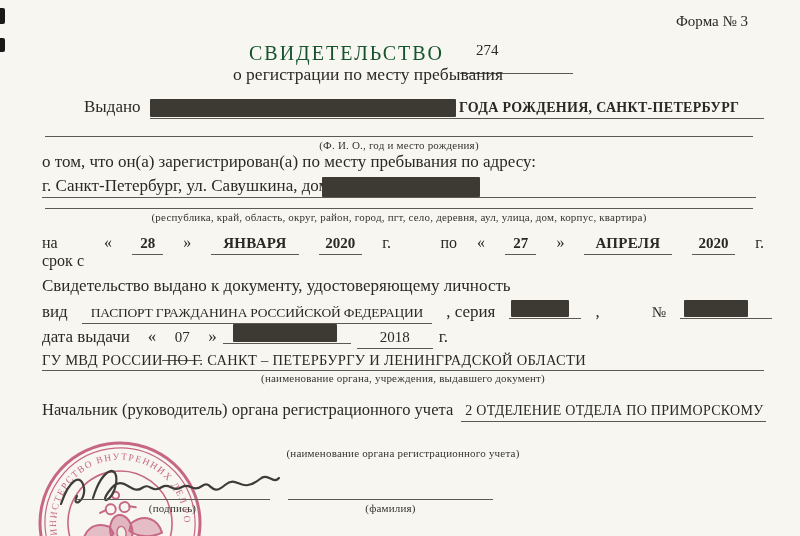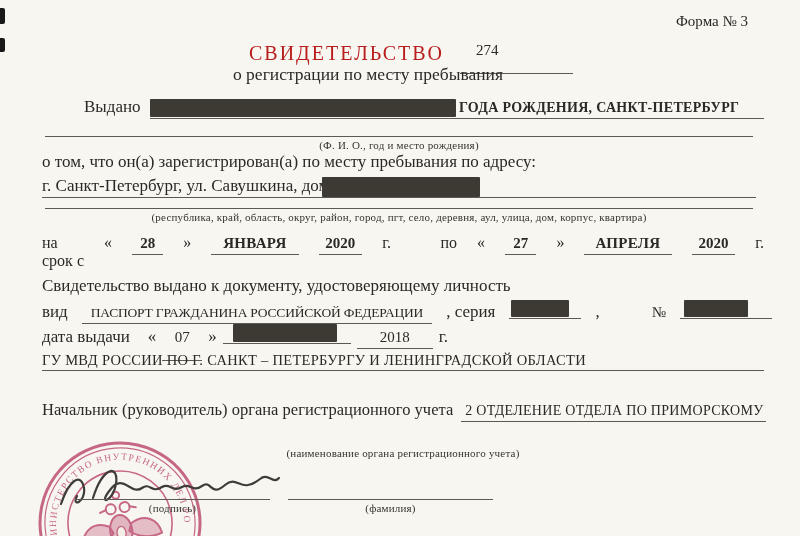--- a/index.html
+++ b/index.html
@@ -24,21 +24,21 @@
 </head>
 <body>
 
 <div class="page">
 
   <div class="scan-mark" style="top:8px;height:16px;"></div>
   <div class="scan-mark" style="top:38px;height:14px;"></div>
 
   <div class="abs" style="top:13px;right:52px;font-size:15px;">Форма № 3</div>
 
-  <div class="abs" style="top:42px;left:249px;font-size:20px;letter-spacing:2px;color:#b91c1c;">СВИДЕТЕЛЬСТВО</div>
+  <div class="abs" style="top:42px;left:249px;font-size:20px;letter-spacing:2px;color:#14532d;">СВИДЕТЕЛЬСТВО</div>
   <div class="abs uf" style="top:42px;left:460px;width:113px;font-size:15px;text-indent:16px;padding-bottom:14px;">274</div>
   <div class="abs" style="top:64px;left:168px;width:400px;text-align:center;font-size:17.5px;">о регистрации по месту пребывания</div>
 
   <div class="abs" style="top:97px;left:84px;font-size:17px;">Выдано</div>
   <div class="abs redact" style="top:99px;left:150px;width:306px;height:18px;"></div>
   <div class="abs bold caps" style="top:100px;left:459px;font-size:14px;">ГОДА РОЖДЕНИЯ, САНКТ-ПЕТЕРБУРГ</div>
   <div class="rule" style="top:118px;left:150px;width:614px;"></div>
 
   <div class="rule" style="top:136px;left:45px;width:708px;"></div>
   <div class="caption" style="top:139px;left:45px;width:708px;">(Ф. И. О., год и место рождения)</div>
@@ -95,20 +95,21 @@
     <span>»</span>
     <span class="uf" style="width:128px;padding-bottom:1px;display:inline-flex;align-items:flex-end;">
       <span class="redact" style="width:104px;height:18px;margin-left:10px;"></span>
     </span>
     <span class="uf" style="width:76px;text-align:center;font-size:15px;padding-bottom:2px;">2018</span>
     <span>г.</span>
   </div>
 
   <div class="abs caps" style="top:352px;left:42px;font-size:14.5px;">ГУ МВД РОССИИ ПО Г. САНКТ – ПЕТЕРБУРГУ И ЛЕНИНГРАДСКОЙ ОБЛАСТИ</div>
   <div class="rule" style="top:370px;left:42px;width:722px;"></div>
+  <div class="caption" style="top:372px;left:42px;width:722px;">(наименование органа, учреждения, выдавшего документ)</div>
 
   <div class="row" style="top:400px;left:42px;right:34px;gap:8px;">
     <span style="font-size:16.5px;white-space:nowrap;">Начальник (руководитель) органа регистрационного учета</span>
     <span class="uf caps" style="flex:1;font-size:14px;padding:0 2px 2px 4px;white-space:nowrap;">2 ОТДЕЛЕНИЕ ОТДЕЛА ПО ПРИМОРСКОМУ</span>
   </div>
   <div class="caption" style="top:447px;left:42px;width:722px;">(наименование органа регистрационного учета)</div>
 
   <svg class="abs" style="top:437px;left:34px;transform:rotate(-9deg);opacity:.85;mix-blend-mode:multiply;" width="172" height="172" viewBox="0 0 172 172">
     <g fill="none" stroke="#c4517a">
       <circle cx="86" cy="86" r="80" stroke-width="3"></circle>

